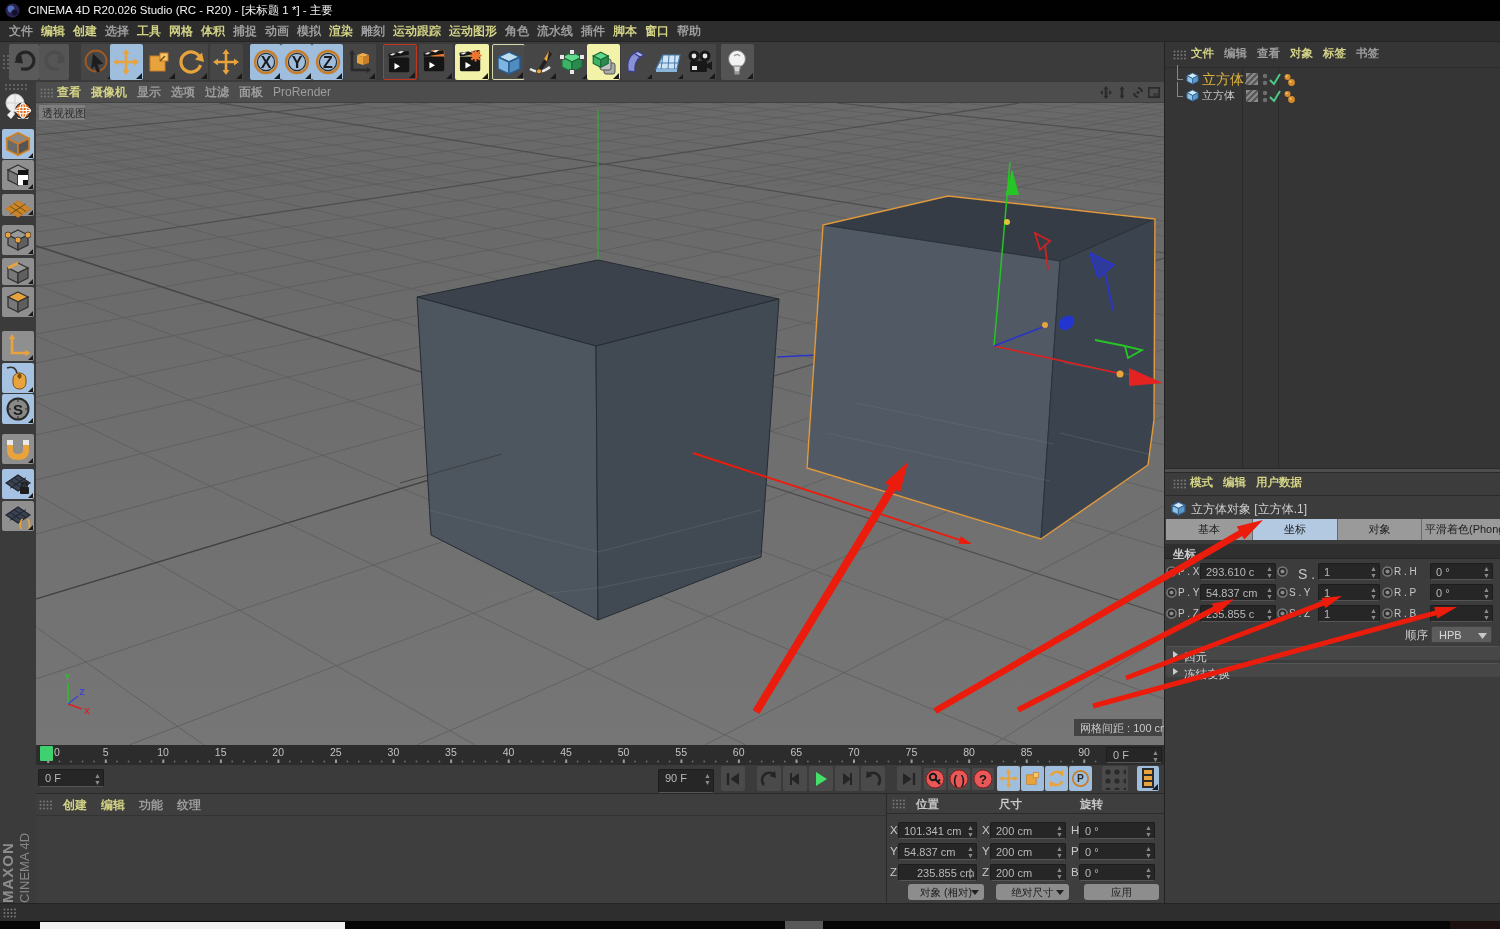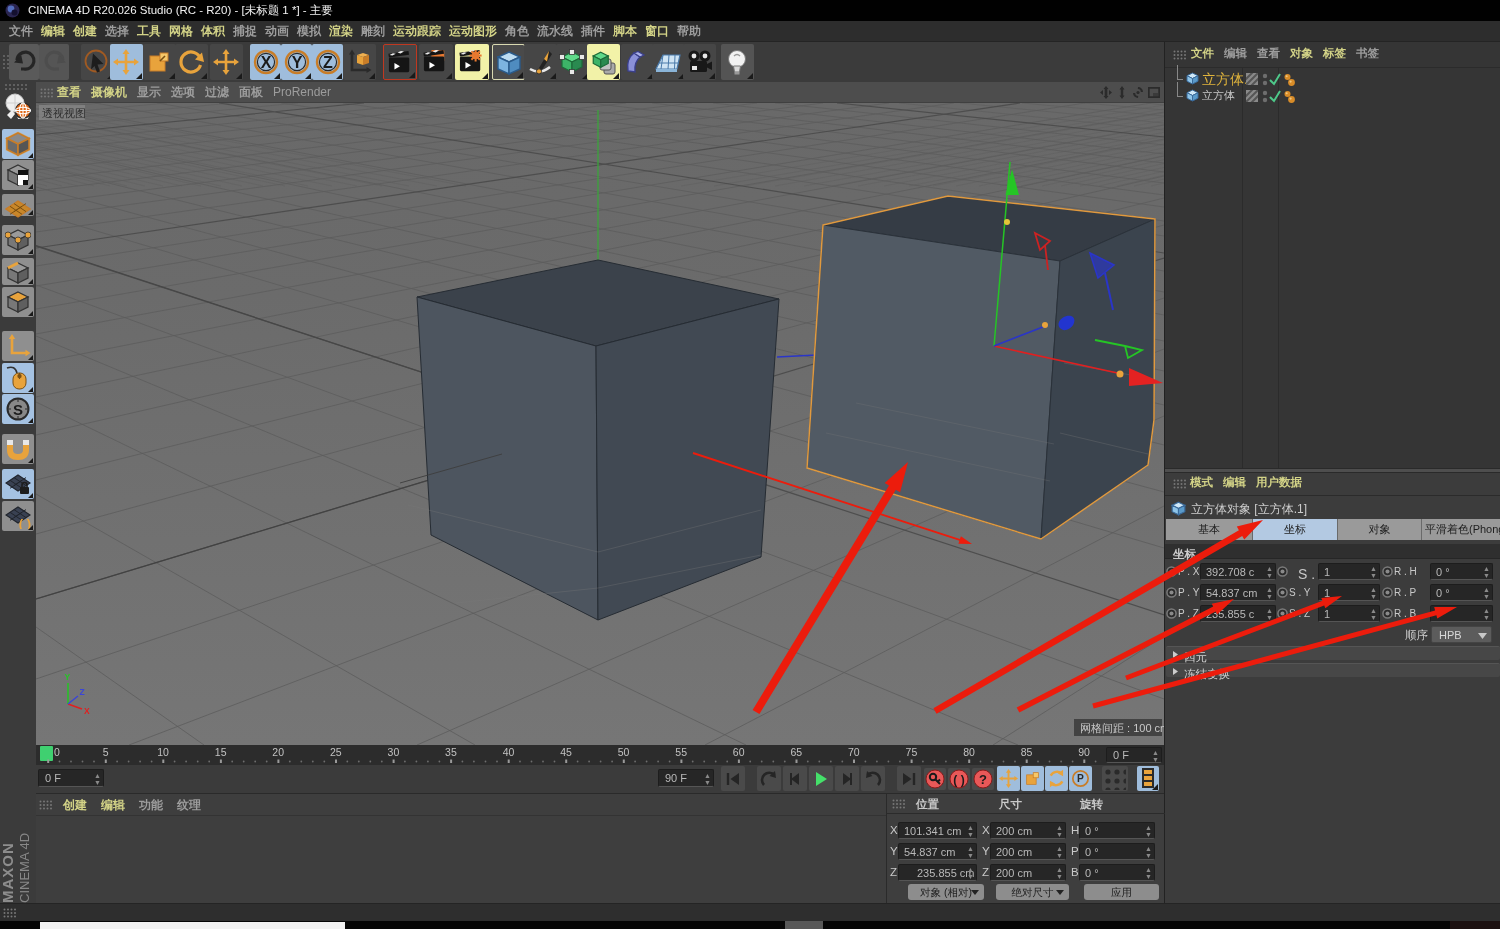--- a/index.html
+++ b/index.html
@@ -695,21 +695,21 @@
               <circle cx="8.5" cy="8.5" r="1"></circle>
               <circle cx="12" cy="8.5" r="1"></circle>
             </g>
           </svg><div class="abs" style="left:20px;top:433px;font-size:11.5px"><span class="my" style="margin:0 5px">模式</span><span class="my" style="margin:0 5px">编辑</span><span class="my" style="margin:0 5px">用户数据</span></div><div class="abs" style="left:0;top:453px;width:336px;height:1px;background:#2b2b2b"></div><svg class="abs" style="left:6px;top:459px" width="15" height="15" viewBox="0 0 26 26">
             <polygon points="13,2 24,7.5 13,13 2,7.5" fill="#cfe8f8" stroke="#3a6a9a" stroke-width="2"></polygon>
             <polygon points="2,7.5 13,13 13,24 2,18.5" fill="#8ec4e8" stroke="#3a6a9a" stroke-width="2"></polygon>
             <polygon points="24,7.5 13,13 13,24 24,18.5" fill="#5a9aca" stroke="#3a6a9a" stroke-width="2"></polygon>
           </svg><div class="abs" style="left:26px;top:459px;font-size:12px;color:#cdcdcd">立方体对象 [立方体.1]</div><div class="abs" style="left:1px;top:477px;width:87px;height:21px;background:#9a9a9a;color:#1e1e1e;font-size:11px;text-align:center;line-height:20px;border-right:1px solid #6a6a6a">基本</div><div class="abs" style="left:88px;top:477px;width:85px;height:21px;background:#b3c9e2;color:#1e1e1e;font-size:11px;text-align:center;line-height:20px;border-right:1px solid #6a6a6a">坐标</div><div class="abs" style="left:173px;top:477px;width:84px;height:21px;background:#9a9a9a;color:#1e1e1e;font-size:11px;text-align:center;line-height:20px;border-right:1px solid #6a6a6a">对象</div><div class="abs" style="left:257px;top:477px;width:79px;height:21px;background:#9a9a9a;color:#1e1e1e;font-size:11px;line-height:20px;white-space:nowrap;overflow:hidden"><span style="margin-left:3px">平滑着色(Phong)</span></div><div class="abs" style="left:0;top:502px;width:336px;height:15px;background:#2f2f2f;border-bottom:1px solid #262626"><span style="margin-left:8px;font-size:11.5px;color:#cdcdcd;font-weight:bold;line-height:15px">坐标</span></div><svg class="abs" style="left:1px;top:524px" width="11" height="11" viewBox="0 0 13 13">
             <circle cx="6.5" cy="6.5" r="5.4" fill="#2a2a2a" stroke="#7a7a7a" stroke-width="1.8"></circle>
             <circle cx="6.5" cy="6.5" r="2.4" fill="#8a8a8a"></circle>
-          </svg><div class="lbl" style="left:13px;top:524px;font-size:10px;letter-spacing:0px">P . X</div><div class="inpbox" style="left:35px;top:521px;width:76px;height:17px;"><span style="margin-left:5px;line-height:16px">392.708 c</span><span class="spin" style="top:1px">▲<br>▼</span></div><svg class="abs" style="left:112px;top:524px" width="11" height="11" viewBox="0 0 13 13">
+          </svg><div class="lbl" style="left:13px;top:524px;font-size:10px;letter-spacing:0px">P . X</div><div class="inpbox" style="left:35px;top:521px;width:76px;height:17px;"><span style="margin-left:5px;line-height:16px">293.610 c</span><span class="spin" style="top:1px">▲<br>▼</span></div><svg class="abs" style="left:112px;top:524px" width="11" height="11" viewBox="0 0 13 13">
             <circle cx="6.5" cy="6.5" r="5.4" fill="#2a2a2a" stroke="#7a7a7a" stroke-width="1.8"></circle>
             <circle cx="6.5" cy="6.5" r="2.4" fill="#8a8a8a"></circle>
           </svg><div class="lbl" style="left:133px;top:524px;font-size:14px;letter-spacing:0px">S . X</div><div class="inpbox" style="left:153px;top:521px;width:62px;height:17px;"><span style="margin-left:5px;line-height:16px">1</span><span class="spin" style="top:1px">▲<br>▼</span></div><svg class="abs" style="left:217px;top:524px" width="11" height="11" viewBox="0 0 13 13">
             <circle cx="6.5" cy="6.5" r="5.4" fill="#2a2a2a" stroke="#7a7a7a" stroke-width="1.8"></circle>
             <circle cx="6.5" cy="6.5" r="2.4" fill="#8a8a8a"></circle>
           </svg><div class="lbl" style="left:229px;top:524px;font-size:10px;letter-spacing:0px">R . H</div><div class="inpbox" style="left:265px;top:521px;width:63px;height:17px;"><span style="margin-left:5px;line-height:16px">0 °</span><span class="spin" style="top:1px">▲<br>▼</span></div><svg class="abs" style="left:1px;top:545px" width="11" height="11" viewBox="0 0 13 13">
             <circle cx="6.5" cy="6.5" r="5.4" fill="#2a2a2a" stroke="#7a7a7a" stroke-width="1.8"></circle>
             <circle cx="6.5" cy="6.5" r="2.4" fill="#8a8a8a"></circle>
           </svg><div class="lbl" style="left:13px;top:545px;font-size:10px;letter-spacing:0px">P . Y</div><div class="inpbox" style="left:35px;top:542px;width:76px;height:17px;"><span style="margin-left:5px;line-height:16px">54.837 cm</span><span class="spin" style="top:1px">▲<br>▼</span></div><svg class="abs" style="left:112px;top:545px" width="11" height="11" viewBox="0 0 13 13">
             <circle cx="6.5" cy="6.5" r="5.4" fill="#2a2a2a" stroke="#7a7a7a" stroke-width="1.8"></circle>
@@ -851,21 +851,21 @@
         <text x="875.4" y="11" font-size="10.5" fill="#c2c2c2" text-anchor="middle">75</text>
         <text x="933.0" y="11" font-size="10.5" fill="#c2c2c2" text-anchor="middle">80</text>
         <text x="990.5" y="11" font-size="10.5" fill="#c2c2c2" text-anchor="middle">85</text>
         <text x="1048.1" y="11" font-size="10.5" fill="#c2c2c2" text-anchor="middle">90</text>
       </svg>
       <div class="inpbox" style="left:1070px;top:2px;width:56px;height:16px"><span style="margin-left:6px;line-height:15px">0 F</span><span class="spin" style="top:1px">▲<br>▼</span></div>
     </div>
 
 <div class="abs" id="tl2">
       <div class="inpbox" style="left:2px;top:4px;width:66px;height:18px"><span style="margin-left:6px;line-height:17px">0 F</span><span class="spin" style="top:2px">▲<br>▼</span></div>
-      <div class="inpbox" style="left:622px;top:4px;width:56px;height:18px"><span style="margin-left:6px;line-height:17px">90 F</span><span class="spin" style="top:2px">▲<br>▼</span></div>
+      <div class="inpbox" style="left:622px;top:4px;width:56px;height:24px"><span style="margin-left:6px;line-height:17px">90 F</span><span class="spin" style="top:2px">▲<br>▼</span></div>
       <div class="abs" style="left:685px;top:1px;width:24px;height:25px;background:#4a4a4a;border-radius:2px">
         <svg class="abs" style="left:3px;top:4px" width="18" height="18" viewBox="0 0 18 18">
           <path d="M4 3v12" stroke="#252525" stroke-width="2.4"></path>
           <path d="M15 3L6.5 9L15 15z" fill="#252525"></path>
         </svg>
       </div>
       <div class="abs" style="left:721px;top:1px;width:24px;height:25px;background:#4a4a4a;border-radius:2px">
         <svg class="abs" style="left:3px;top:4px" width="18" height="18" viewBox="0 0 18 18">
           <path d="M14.5 5A7 7 0 104 15" stroke="#252525" stroke-width="2.6" fill="none"></path>
           <path d="M15 1l1 7-6.5-2z" fill="#252525"></path>

